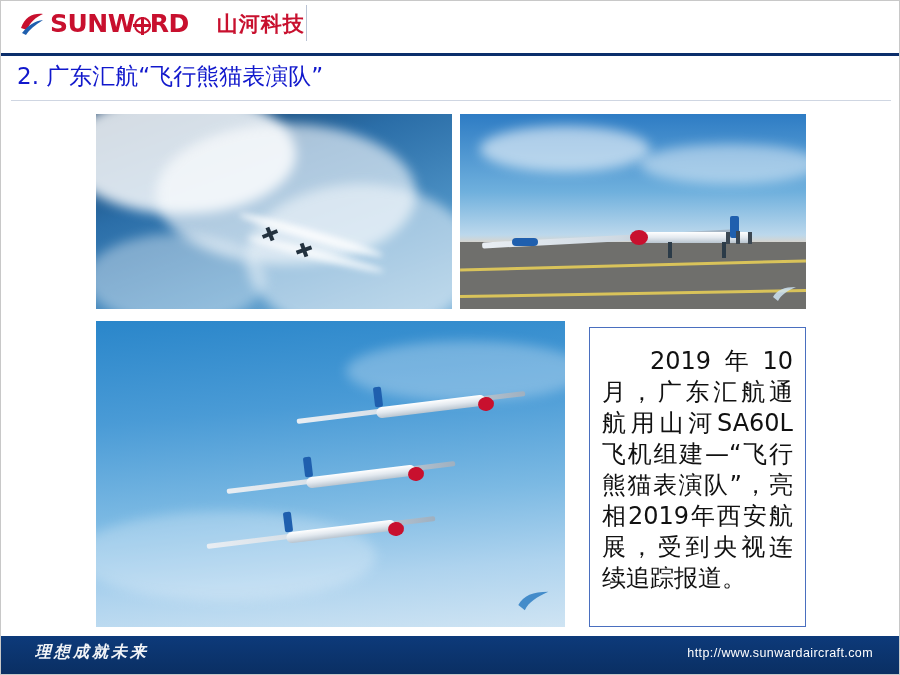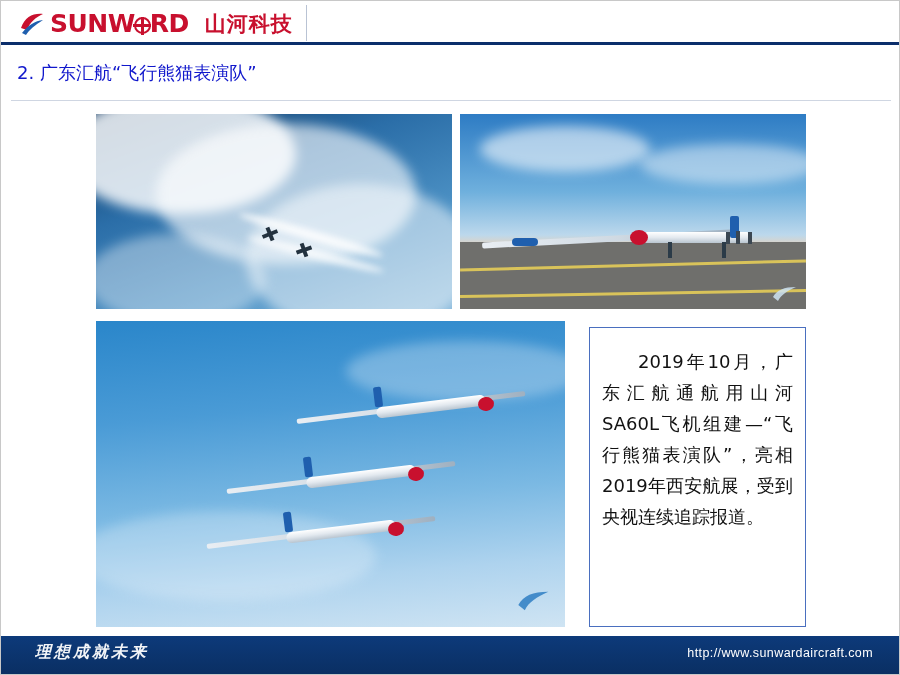--- a/index.html
+++ b/index.html
@@ -22,21 +22,21 @@
     border: 1px solid #c8c8c8;
     box-sizing: border-box;
     overflow: hidden;
   }
 
   
   .header {
     position: absolute;
     left: 0; top: 0;
     width: 900px;
-    height: 44px;
+    height: 55px;
     background: #ffffff;
     border-bottom: 3px solid #0b2e6b;
     box-sizing: border-box;
   }
   .logo-wrap {
     position: absolute;
     left: 18px;
     top: 7px;
     display: flex;
     align-items: center;
@@ -88,40 +88,40 @@
     right: -2.5px;
     height: 2.5px;
     margin-top: -1.25px;
     background: #c8102e;
   }
   .logo-cn {
     font-family: "DejaVu Sans", sans-serif;
     font-weight: bold;
     font-size: 21px;
     color: #c8102e;
-    margin-left: 16px;
+    margin-left: 28px;
     letter-spacing: 1px;
     white-space: nowrap;
   }
   .header-divider {
     position: absolute;
     left: 305px;
     top: 4px;
     width: 1px;
     height: 36px;
     background: #b9c3d4;
   }
 
   
   .slide-title {
     position: absolute;
     left: 16px;
     top: 60px;
     font-family: "DejaVu Sans", sans-serif;
-    font-size: 18px;
+    font-size: 23px;
     color: #1118cc;
     white-space: nowrap;
   }
   .title-underline {
     position: absolute;
     left: 10px;
     top: 99px;
     width: 880px;
     height: 1px;
     background: #cfd6e2;
@@ -215,21 +215,21 @@
     top: 326px;
     width: 217px;
     height: 300px;
     border: 1px solid #4a6fbf;
     background: #ffffff;
     box-sizing: border-box;
     padding: 18px 12px 10px 12px;
   }
   .caption-text {
     font-family: "DejaVu Sans", sans-serif;
-    font-size: 18px;
+    font-size: 24px;
     line-height: 31px;
     color: #111111;
     text-align: justify;
     text-indent: 2em;
     letter-spacing: 0px;
     white-space: pre-wrap;
   }
 
   
   .footer {

